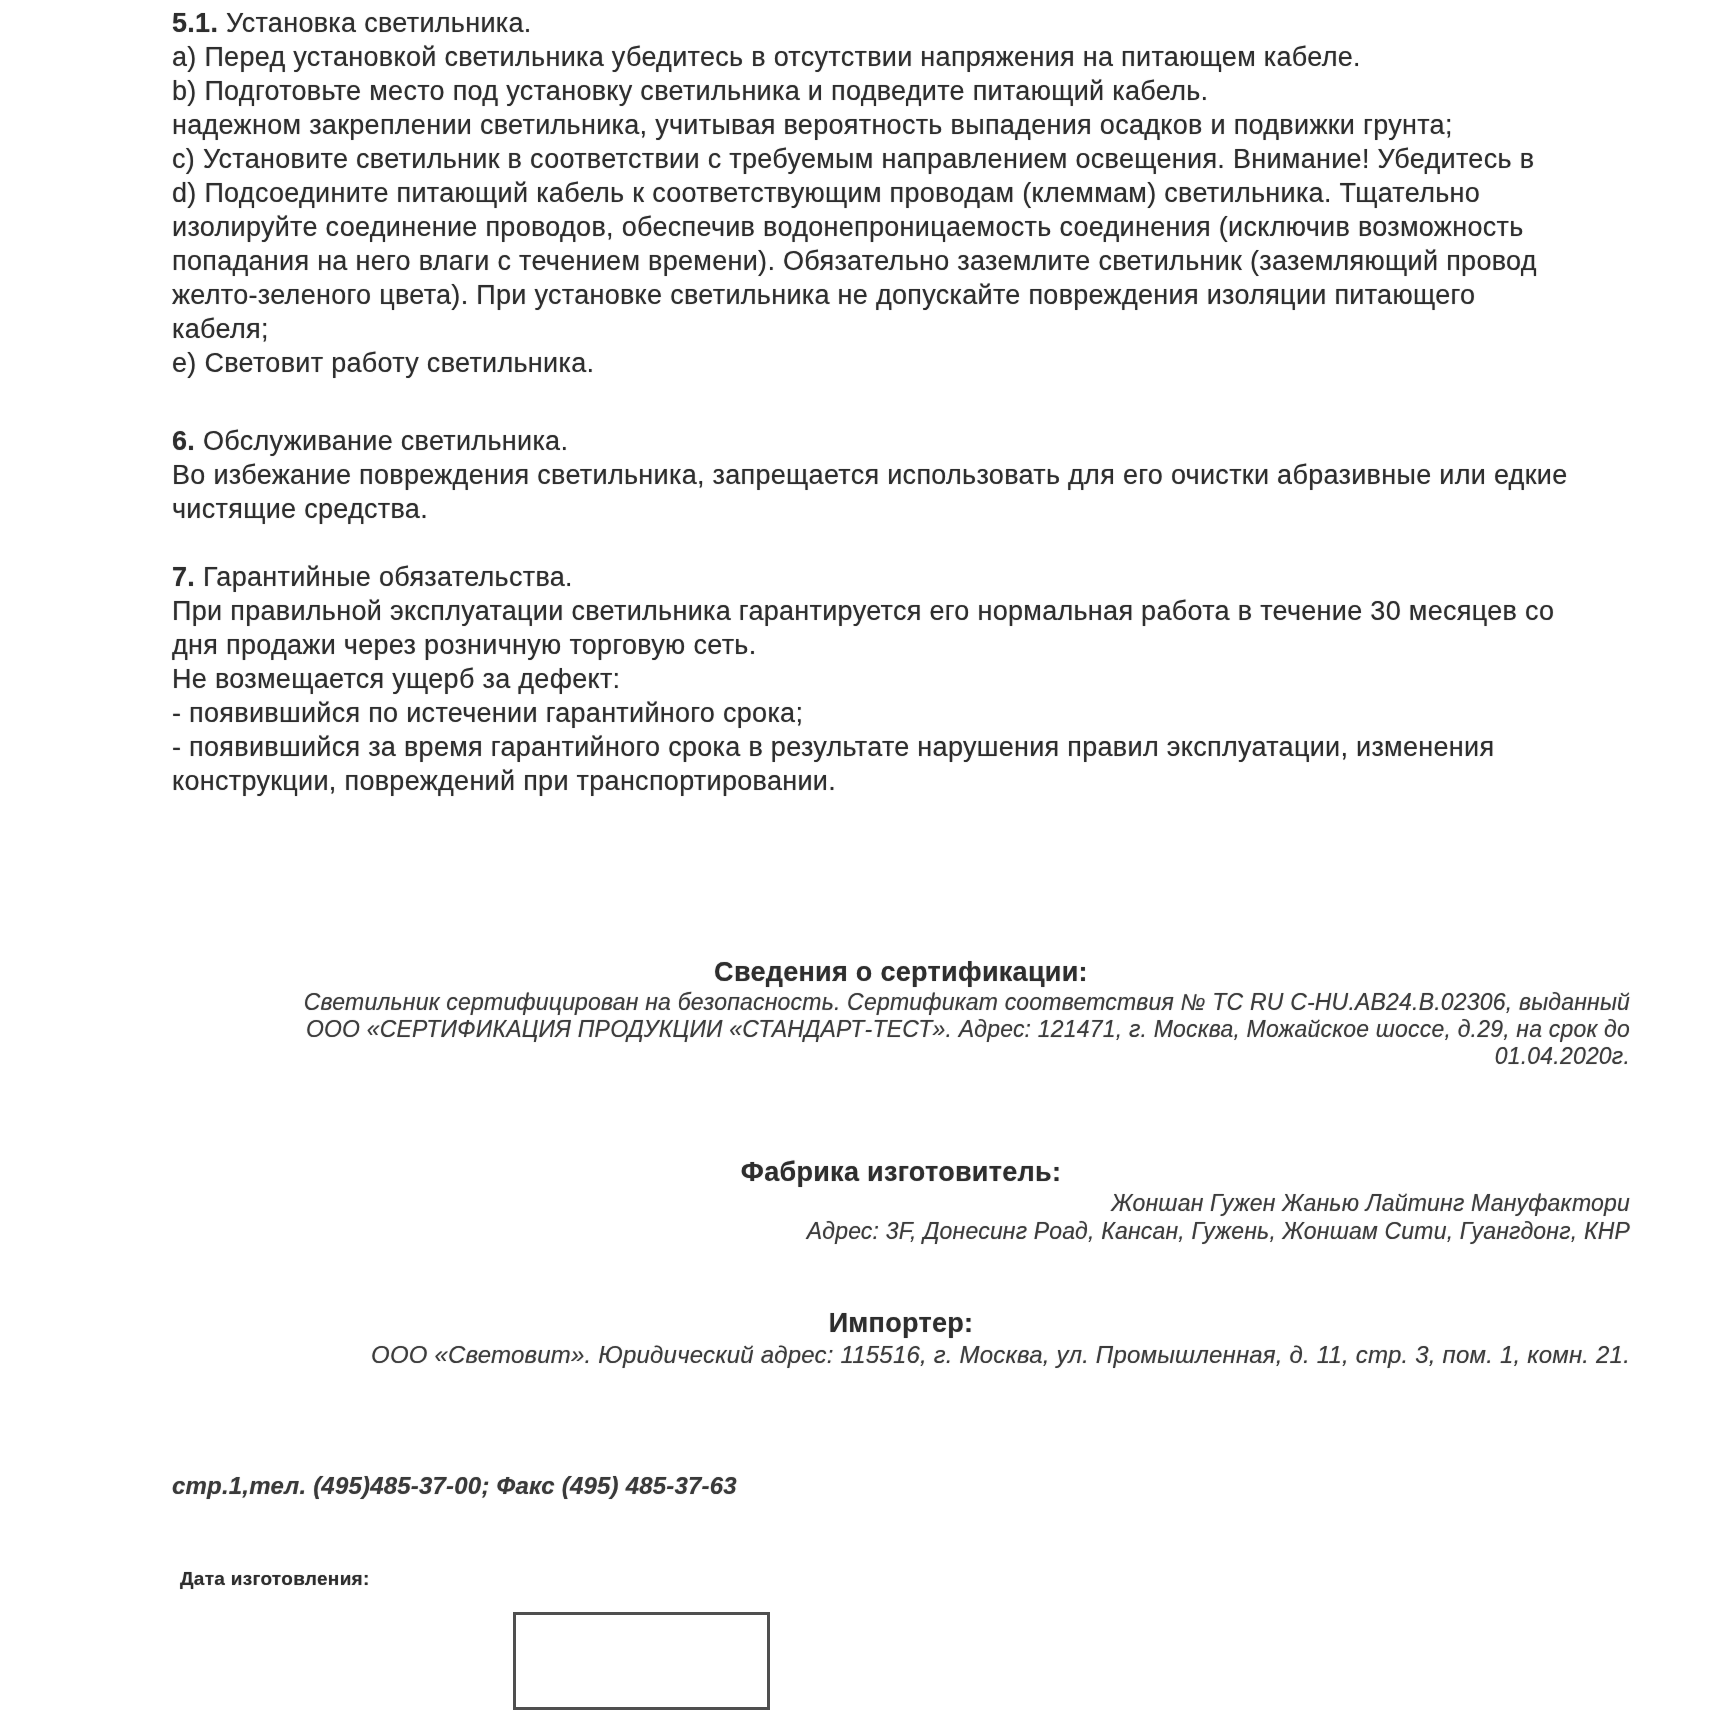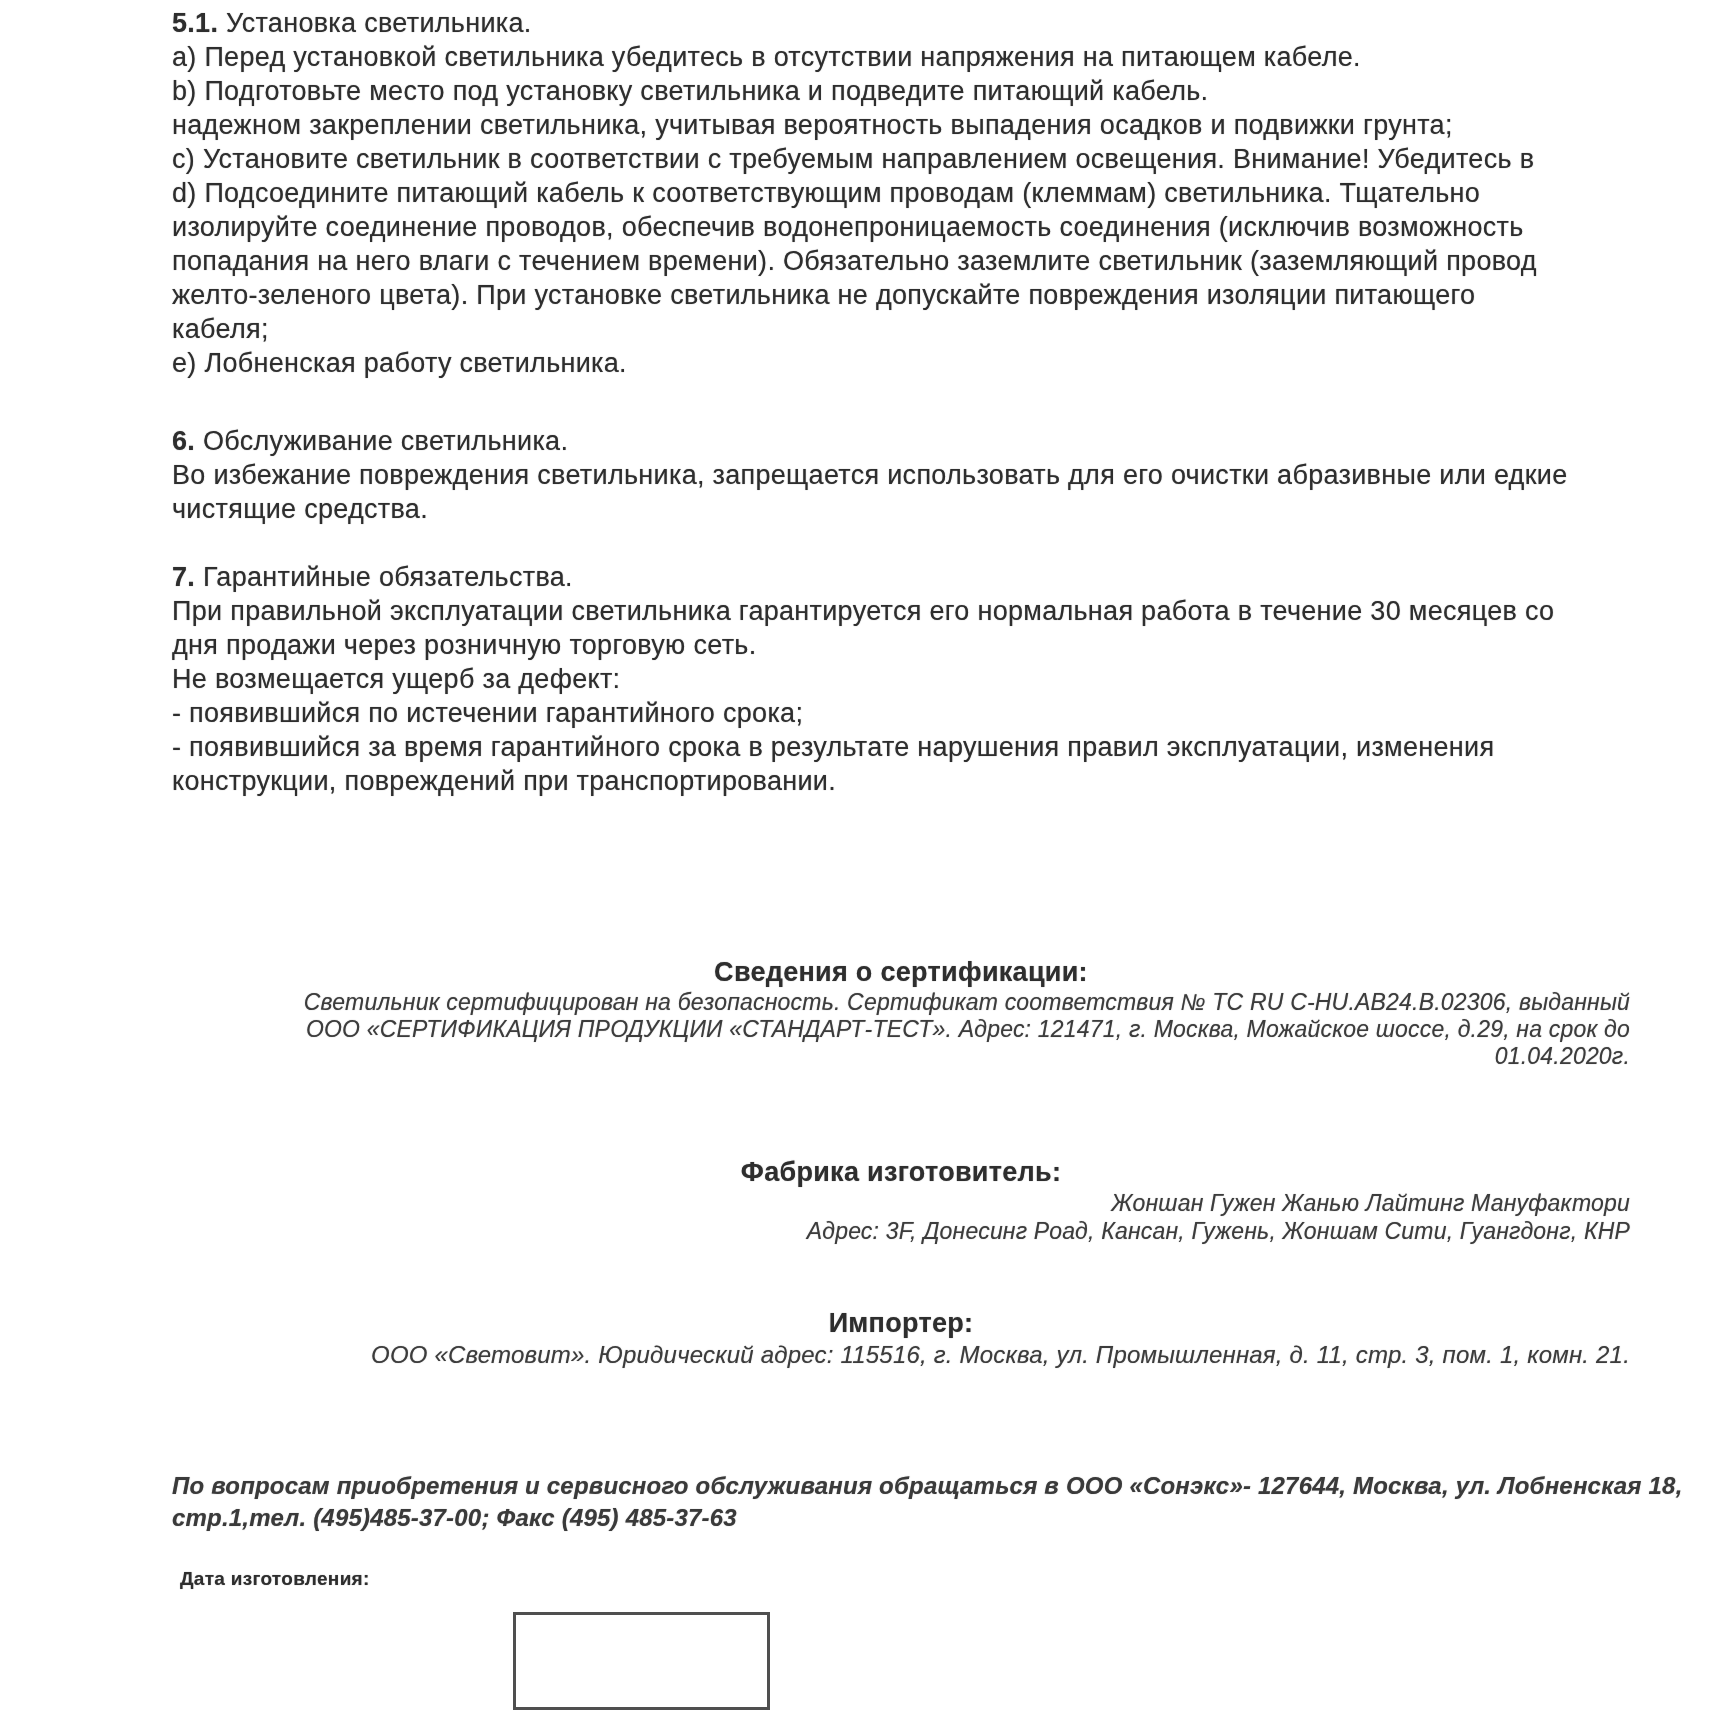--- a/index.html
+++ b/index.html
@@ -84,21 +84,21 @@
     <div class="line"><span class="b">5.1.</span><span> Установка светильника.</span></div>
     <div class="line">a) Перед установкой светильника убедитесь в отсутствии напряжения на питающем кабеле.</div>
     <div class="line">b) Подготовьте место под установку светильника и подведите питающий кабель.</div>
     <div class="line">надежном закреплении светильника, учитывая вероятность выпадения осадков и подвижки грунта;</div>
     <div class="line">c) Установите светильник в соответствии с требуемым направлением освещения. Внимание!  Убедитесь в</div>
     <div class="line">d) Подсоедините питающий кабель к соответствующим проводам (клеммам) светильника. Тщательно</div>
     <div class="line">изолируйте соединение проводов, обеспечив водонепроницаемость соединения (исключив возможность</div>
     <div class="line">попадания на него влаги с течением времени). Обязательно заземлите светильник (заземляющий провод</div>
     <div class="line">желто-зеленого цвета). При установке светильника не допускайте повреждения изоляции питающего</div>
     <div class="line">кабеля;</div>
-    <div class="line">e) Лобненская работу светильника.</div>
+    <div class="line">e) Световит работу светильника.</div>
   </section>
 
   <section class="block" style="top:424px">
     <div class="line"><span class="b">6.</span><span> Обслуживание светильника.</span></div>
     <div class="line">Во избежание повреждения светильника, запрещается использовать для его  очистки абразивные или едкие</div>
     <div class="line">чистящие средства.</div>
   </section>
 
   <section class="block" style="top:560px">
     <div class="line"><span class="b">7.</span><span> Гарантийные обязательства.</span></div>
@@ -128,20 +128,19 @@
   </section>
 
   <section class="block" style="top:1306px">
     <div class="line b">Импортер:</div>
     <div class="it imp-lines">
       <div class="line">ООО «Световит». Юридический адрес: 115516, г. Москва, ул. Промышленная, д. 11, стр. 3, пом. 1, комн. 21.</div>
     </div>
   </section>
 
   <section class="block contact" style="top:1470px">
-    <div class="line">По вопросам приобретения и сервисного обслуживания обращаться в ООО «Сонэкс»- 127644, Москва, ул. Лобненская 18,</div>
     <div class="line">стр.1,тел. (495)485-37-00; Факс (495) 485-37-63</div>
   </section>
 
   <div class="date-label">Дата изготовления:</div>
   <div class="date-box"></div>
 
 </div>
 
 </body></html>

